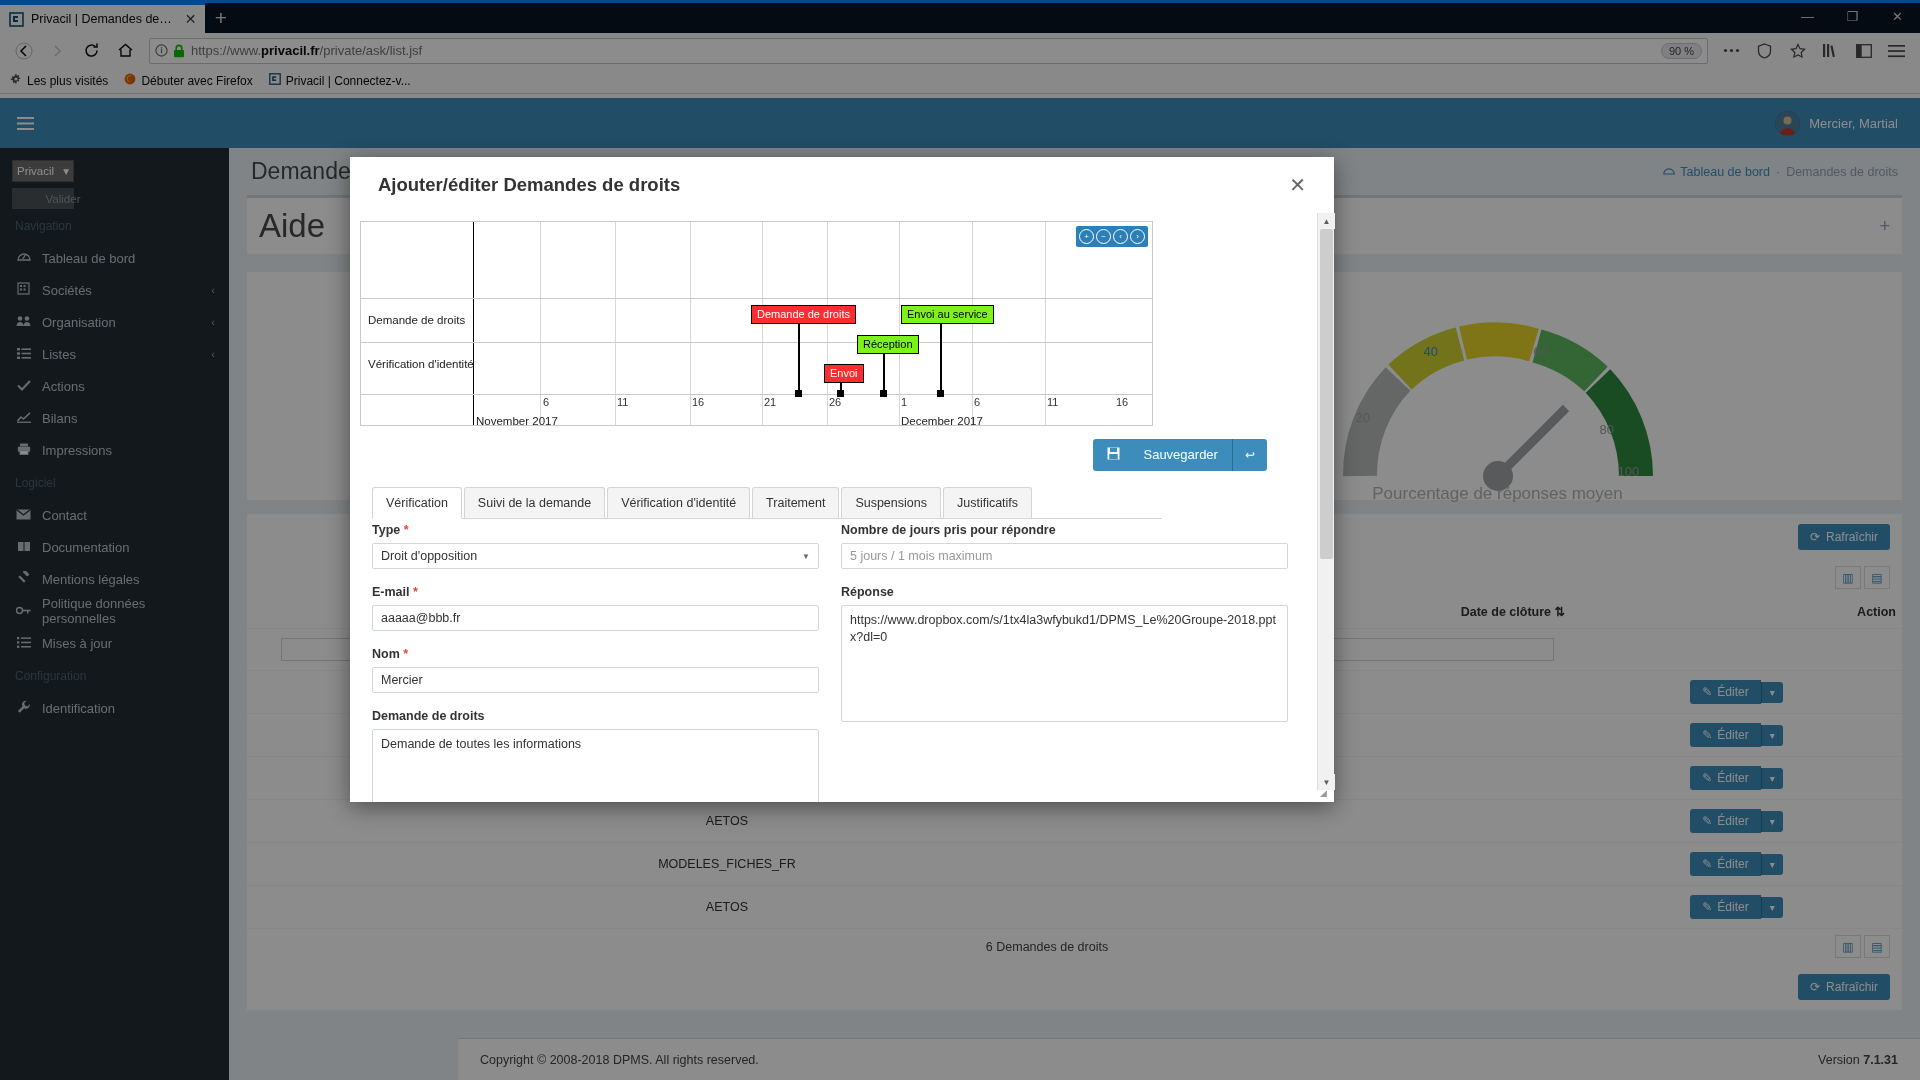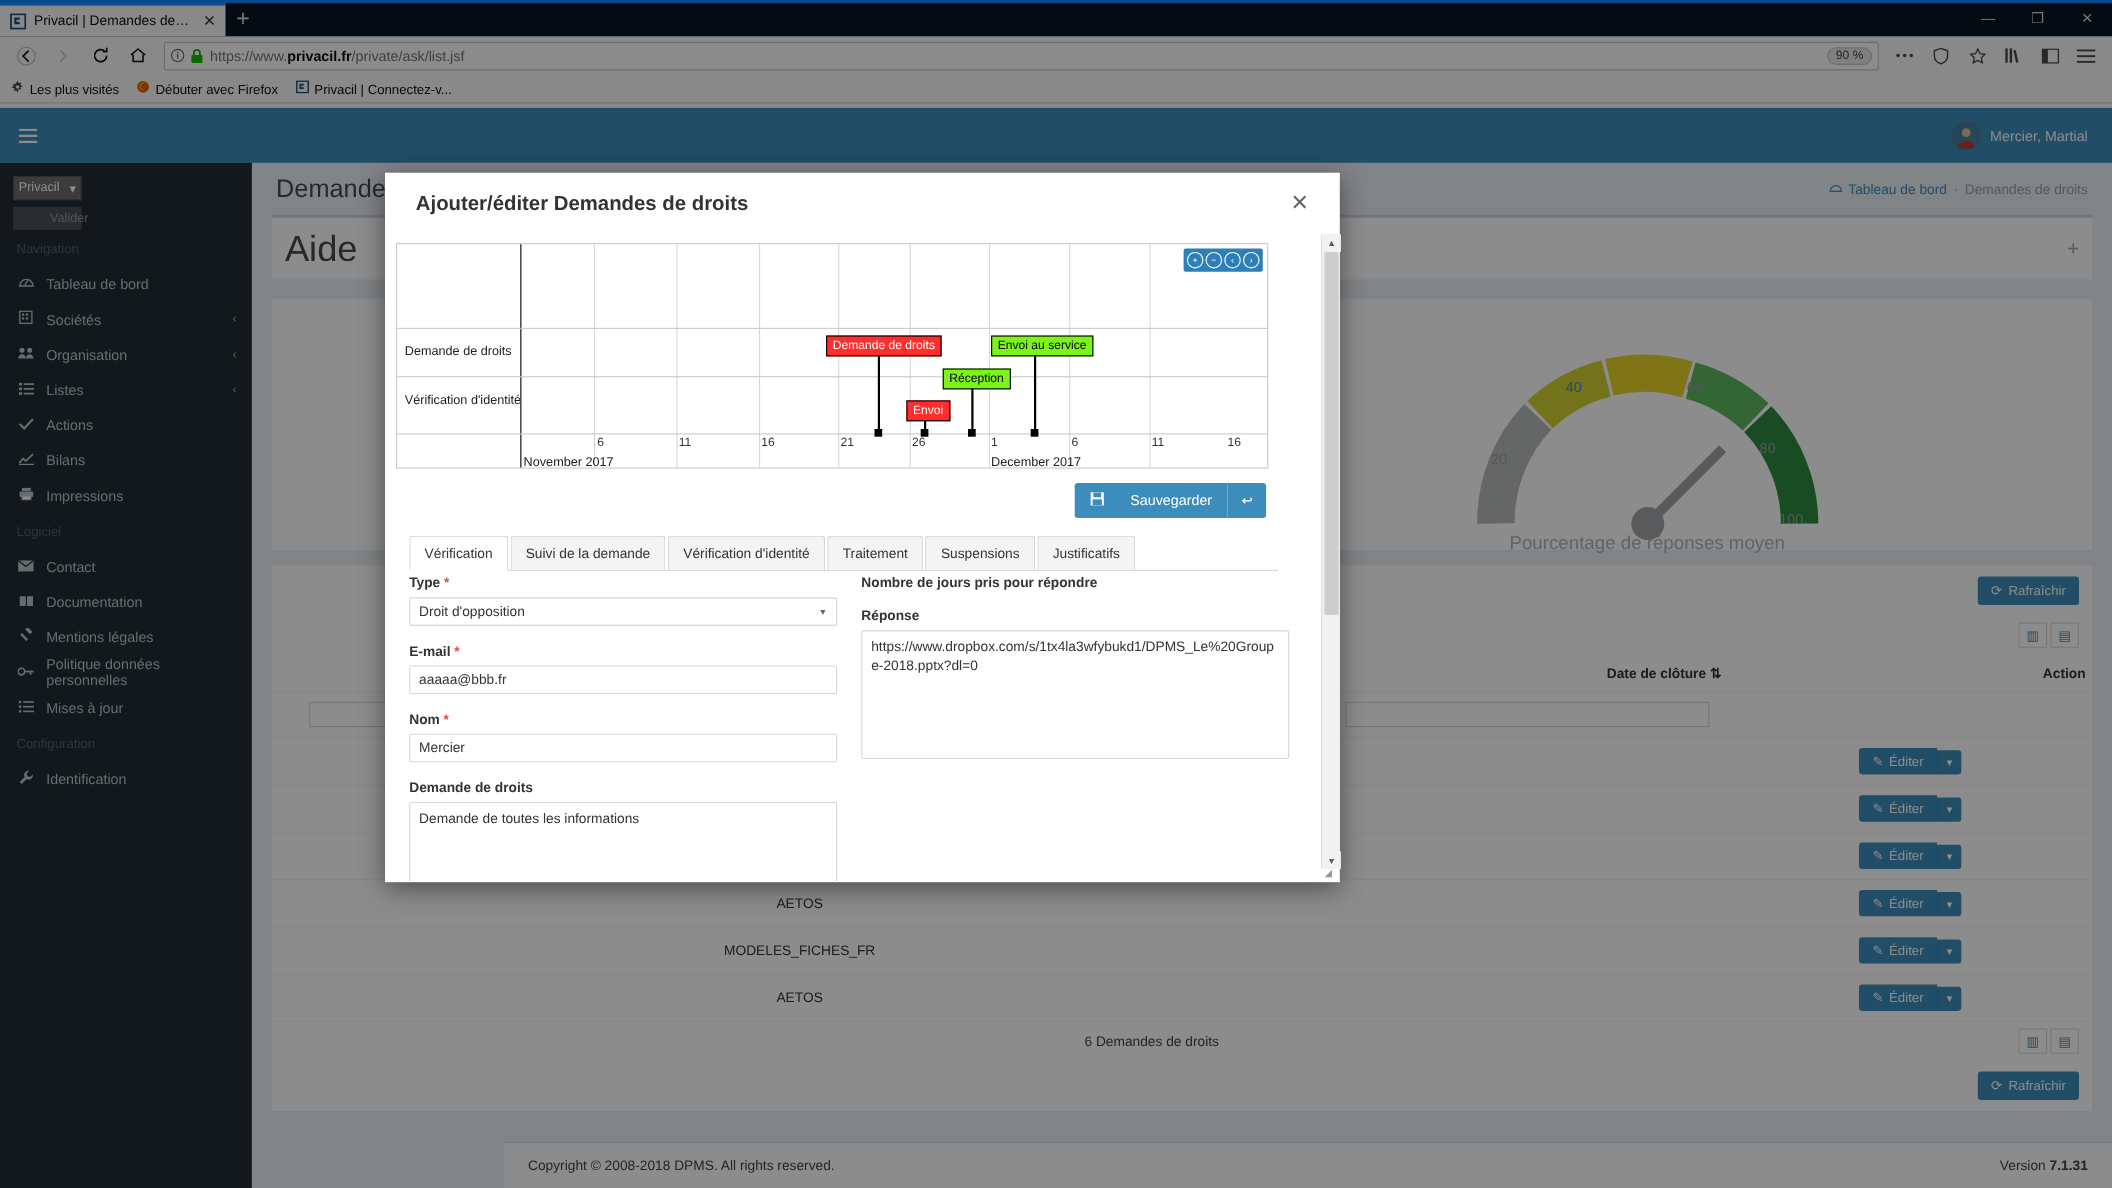--- a/index.html
+++ b/index.html
@@ -102,21 +102,21 @@
 
   .footer{ position:absolute; left:229px; right:0; bottom:0; height:42px; background:#fff; border-top:1px solid #d2d6de; display:flex; align-items:center; padding:0 22px; font-size:12.5px; color:#444;}
   .footer .ver{margin-left:auto;}
   .footer .ver b{font-weight:700;}
 
   
   #overlay{ position:absolute; left:0; top:0; width:1920px; height:1080px; background:rgba(0,0,0,.45); }
 
   
   #modal{
-    position:absolute; left:350px; top:157px; width:868px; height:645px;
+    position:absolute; left:350px; top:157px; width:984px; height:645px;
     background:#fff; box-shadow:0 5px 22px rgba(0,0,0,.45);
   }
   .modal-head{ height:56px; display:flex; align-items:center; padding:0 28px; }
   .modal-head h2{ margin:0; font-size:18.5px; font-weight:700; color:#333; }
   .modal-x{ margin-left:auto; font-size:20px; color:#666; line-height:1;}
   .modal-body{ position:absolute; left:0; top:56px; right:0; bottom:0; overflow:hidden;}
   .modal-scroll-track{ position:absolute; right:0; top:56px; bottom:12px; width:17px; background:#f1f1f1; border-left:1px solid #dcdcdc;}
   .mst-arrow{ width:17px; height:16px; background:#f1f1f1; display:flex;align-items:center;justify-content:center;font-size:8px;color:#5a5a5a;}
   .mst-thumb{ position:absolute; left:2px; width:13px; top:16px; height:330px; background:#cdcdcd; border-radius:2px;}
   .modal-resize{ position:absolute; right:2px; bottom:2px; width:12px; height:12px; color:#999; font-size:9px;}
@@ -520,21 +520,21 @@
             <path d="M62 61 A138 138 0 0 1 122 28" stroke="#cfd131" stroke-width="34" fill="none"></path>
             <path d="M125 27 A138 138 0 0 1 196 29" stroke="#e8d52a" stroke-width="34" fill="none"></path>
             <path d="M199 30 A138 138 0 0 1 258 63" stroke="#5fb85f" stroke-width="34" fill="none"></path>
             <path d="M260 65 A138 138 0 0 1 298 160" stroke="#2e8b3f" stroke-width="34" fill="none"></path>
             <path d="M160 160 L228 92" stroke="#a0a4a6" stroke-width="9" fill="none"></path>
             <circle cx="160" cy="160" r="15" fill="#a0a4a6"></circle>
           </svg>
           <div style="position:absolute;left:18px;top:94px;font-size:13px;color:#9a9da0;">20</div>
           <div style="position:absolute;left:86px;top:28px;font-size:13px;color:#3b82f6;">40</div>
           <div style="position:absolute;left:196px;top:28px;font-size:13px;color:#9a9da0;">60</div>
-          <div style="position:absolute;left:262px;top:84px;font-size:13px;color:#9a9da0;">80</div>
+          <div style="position:absolute;left:262px;top:106px;font-size:13px;color:#9a9da0;">80</div>
           <div style="position:absolute;left:280px;top:148px;font-size:13px;color:#9a9da0;">100</div>
           <div style="position:absolute;left:0;top:168px;width:100%;text-align:center;font-size:17px;color:#b0b3b5;">Pourcentage de réponses moyen</div>
         </div>
       </div>
     </div>
 
     <div class="tablecard">
       <div class="tc-head">
         <button class="btn-refresh">
           <span>⟳</span>
@@ -749,20 +749,21 @@
         </div>
         <div class="fgroup">
           <div class="flabel">Demande de droits</div>
           <div class="ftext" style="height:98px;">Demande de toutes les informations</div>
         </div>
       </div>
 
       <div class="col">
         <div class="fgroup">
           <div class="flabel">Nombre de jours pris pour répondre</div>
+          <div class="fin ph">5 jours / 1 mois maximum</div>
         </div>
         <div class="fgroup">
           <div class="flabel">Réponse</div>
           <div class="ftext" style="height:117px;">https://www.dropbox.com/s/1tx4la3wfybukd1/DPMS_Le%20Groupe-2018.pptx?dl=0</div>
         </div>
       </div>
     </div>
   </div>
 </div>
 

